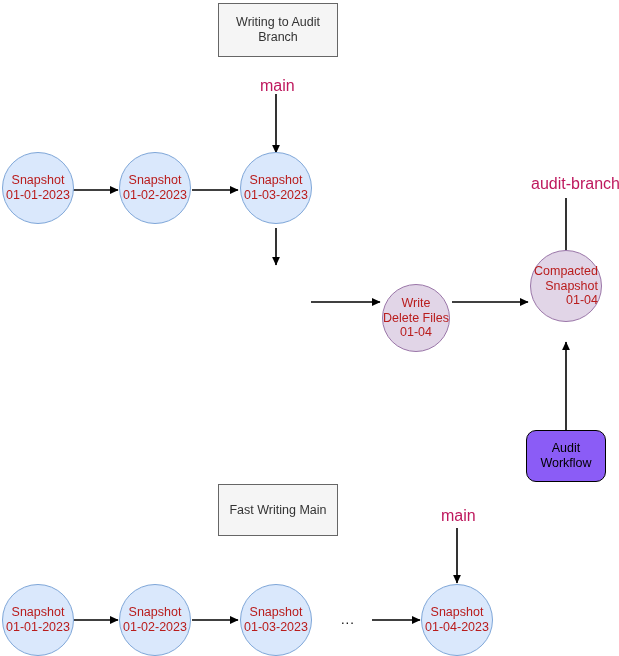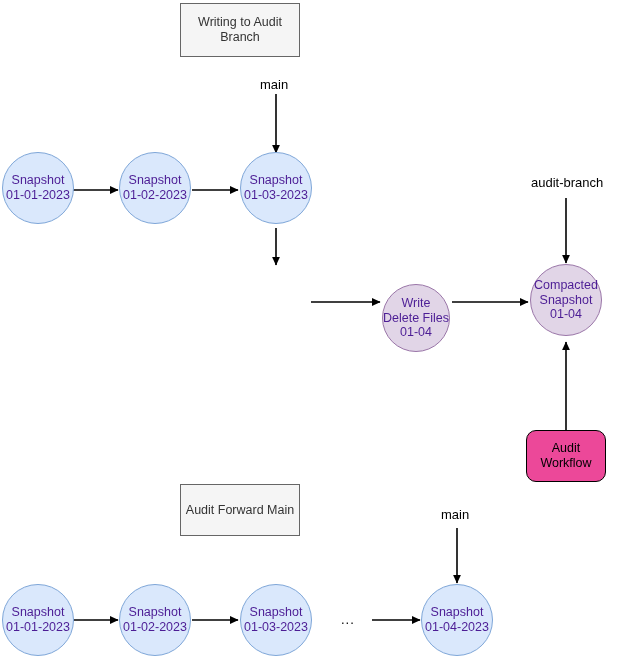--- a/index.html
+++ b/index.html
@@ -21,53 +21,54 @@
     height: 656px;
   }
   .node {
     position: absolute;
     box-sizing: border-box;
     display: flex;
     align-items: center;
     justify-content: center;
     text-align: center;
     line-height: 1.18;
-    color: #4c1d95;
+    color: #b91c1c;
     white-space: pre-line;
   }
   .circle {
     border-radius: 50%;
   }
   .circle-blue {
     background: #dae8fc;
     border: 1px solid #7ea6d8;
     font-size: 12.5px;
   }
   .circle-purple {
     background: #e1d5e7;
     border: 1px solid #9a76a8;
     font-size: 12.5px;
   }
   .label-box {
     background: #f5f5f5;
     border: 1px solid #666666;
     color: #333333;
     font-size: 12.5px;
+    margin-left: 38px;
   }
   .round-box {
-    background: #ec4899;
+    background: #8b5cf6;
     border: 1px solid #000000;
     border-radius: 10px;
     color: #000000;
     font-size: 12.5px;
   }
   .edge-label {
     position: absolute;
-    font-size: 13px;
-    color: #000000;
+    font-size: 16px;
+    color: #be185d;
     white-space: nowrap;
   }
   .ellipsis {
     position: absolute;
     font-size: 13px;
     color: #000000;
     letter-spacing: 1px;
   }
   svg#wires {
     position: absolute;
@@ -126,28 +127,28 @@
 01-02-2023</div>
 
   <div class="node circle circle-blue" style="left:240px; top:152px; width:72px; height:72px;">Snapshot
 01-03-2023</div>
 
 
   <div class="node circle circle-purple" style="left:382px; top:284px; width:68px; height:68px;">Write
 Delete Files
 01-04</div>
 
-  <div class="node circle circle-purple" style="left:530px; top:264px; width:72px; height:72px;">Compacted
+  <div class="node circle circle-purple" style="left:530px; top:250px; width:72px; height:72px;text-align:right;">Compacted
 Snapshot
 01-04</div>
 
   <div class="node round-box" style="left:526px; top:430px; width:80px; height:52px;">Audit
 Workflow</div>
 
-  <div class="node label-box" style="left:180px; top:484px; width:120px; height:52px;">Audit Forward Main</div>
+  <div class="node label-box" style="left:180px; top:484px; width:120px; height:52px;">Fast Writing Main</div>
 
   <div class="edge-label" style="left:441px; top:507px;">main</div>
 
   <div class="node circle circle-blue" style="left:2px; top:584px; width:72px; height:72px;">Snapshot
 01-01-2023</div>
 
   <div class="node circle circle-blue" style="left:119px; top:584px; width:72px; height:72px;">Snapshot
 01-02-2023</div>
 
   <div class="node circle circle-blue" style="left:240px; top:584px; width:72px; height:72px;">Snapshot

